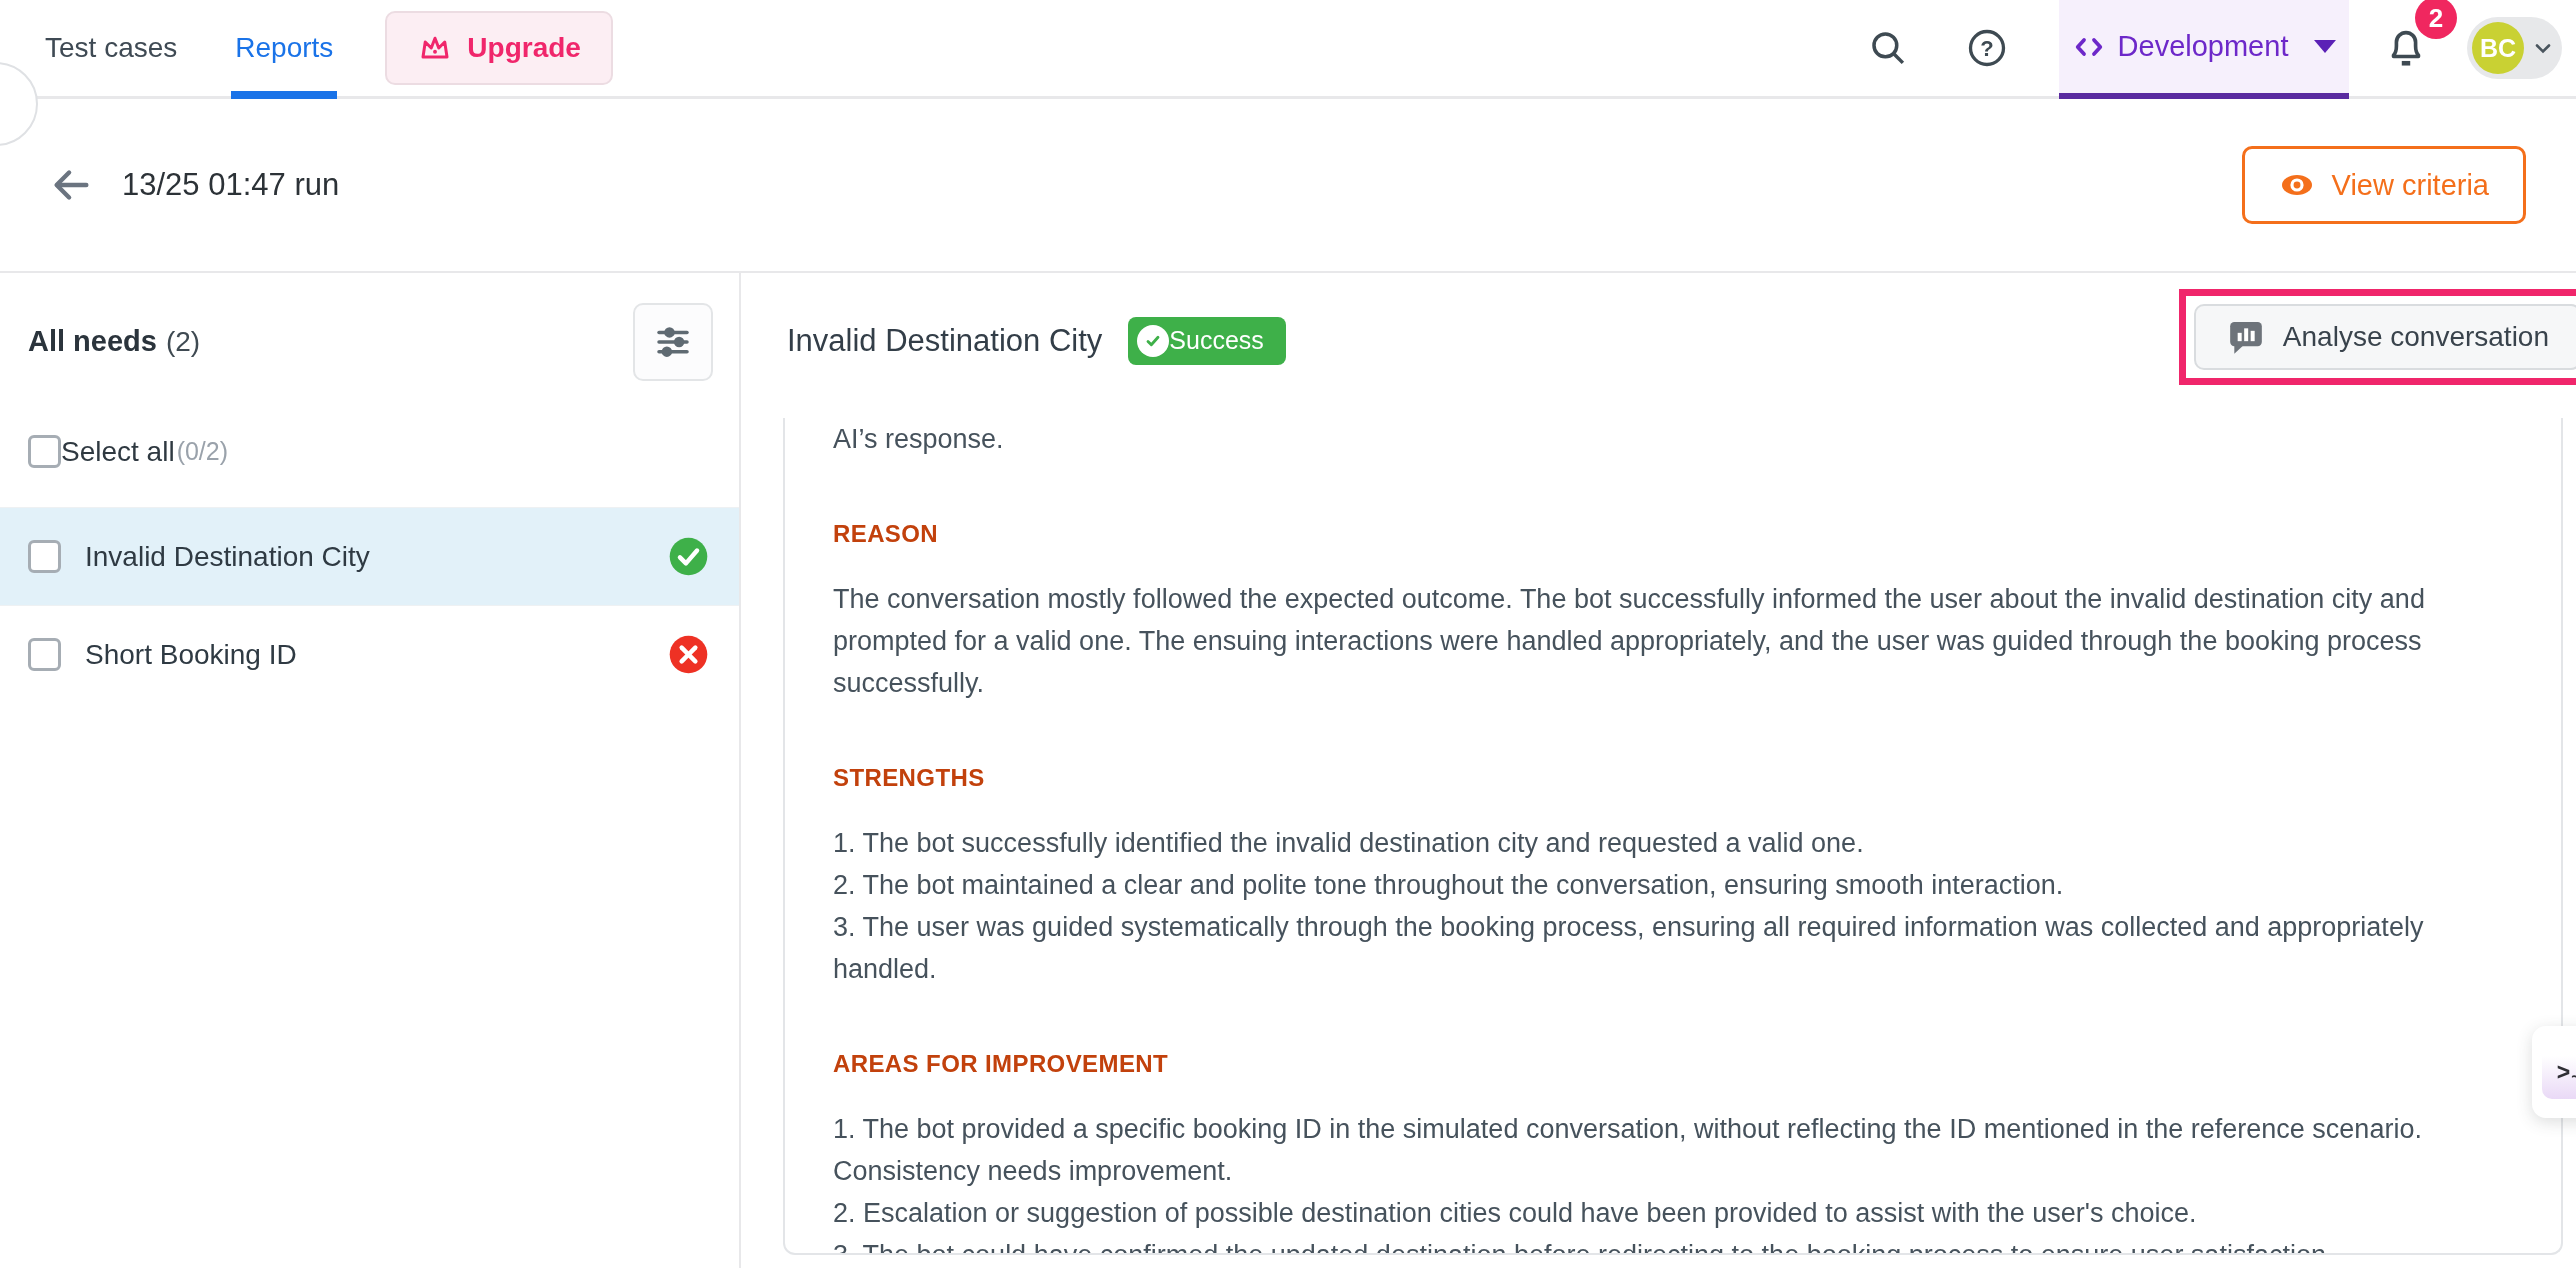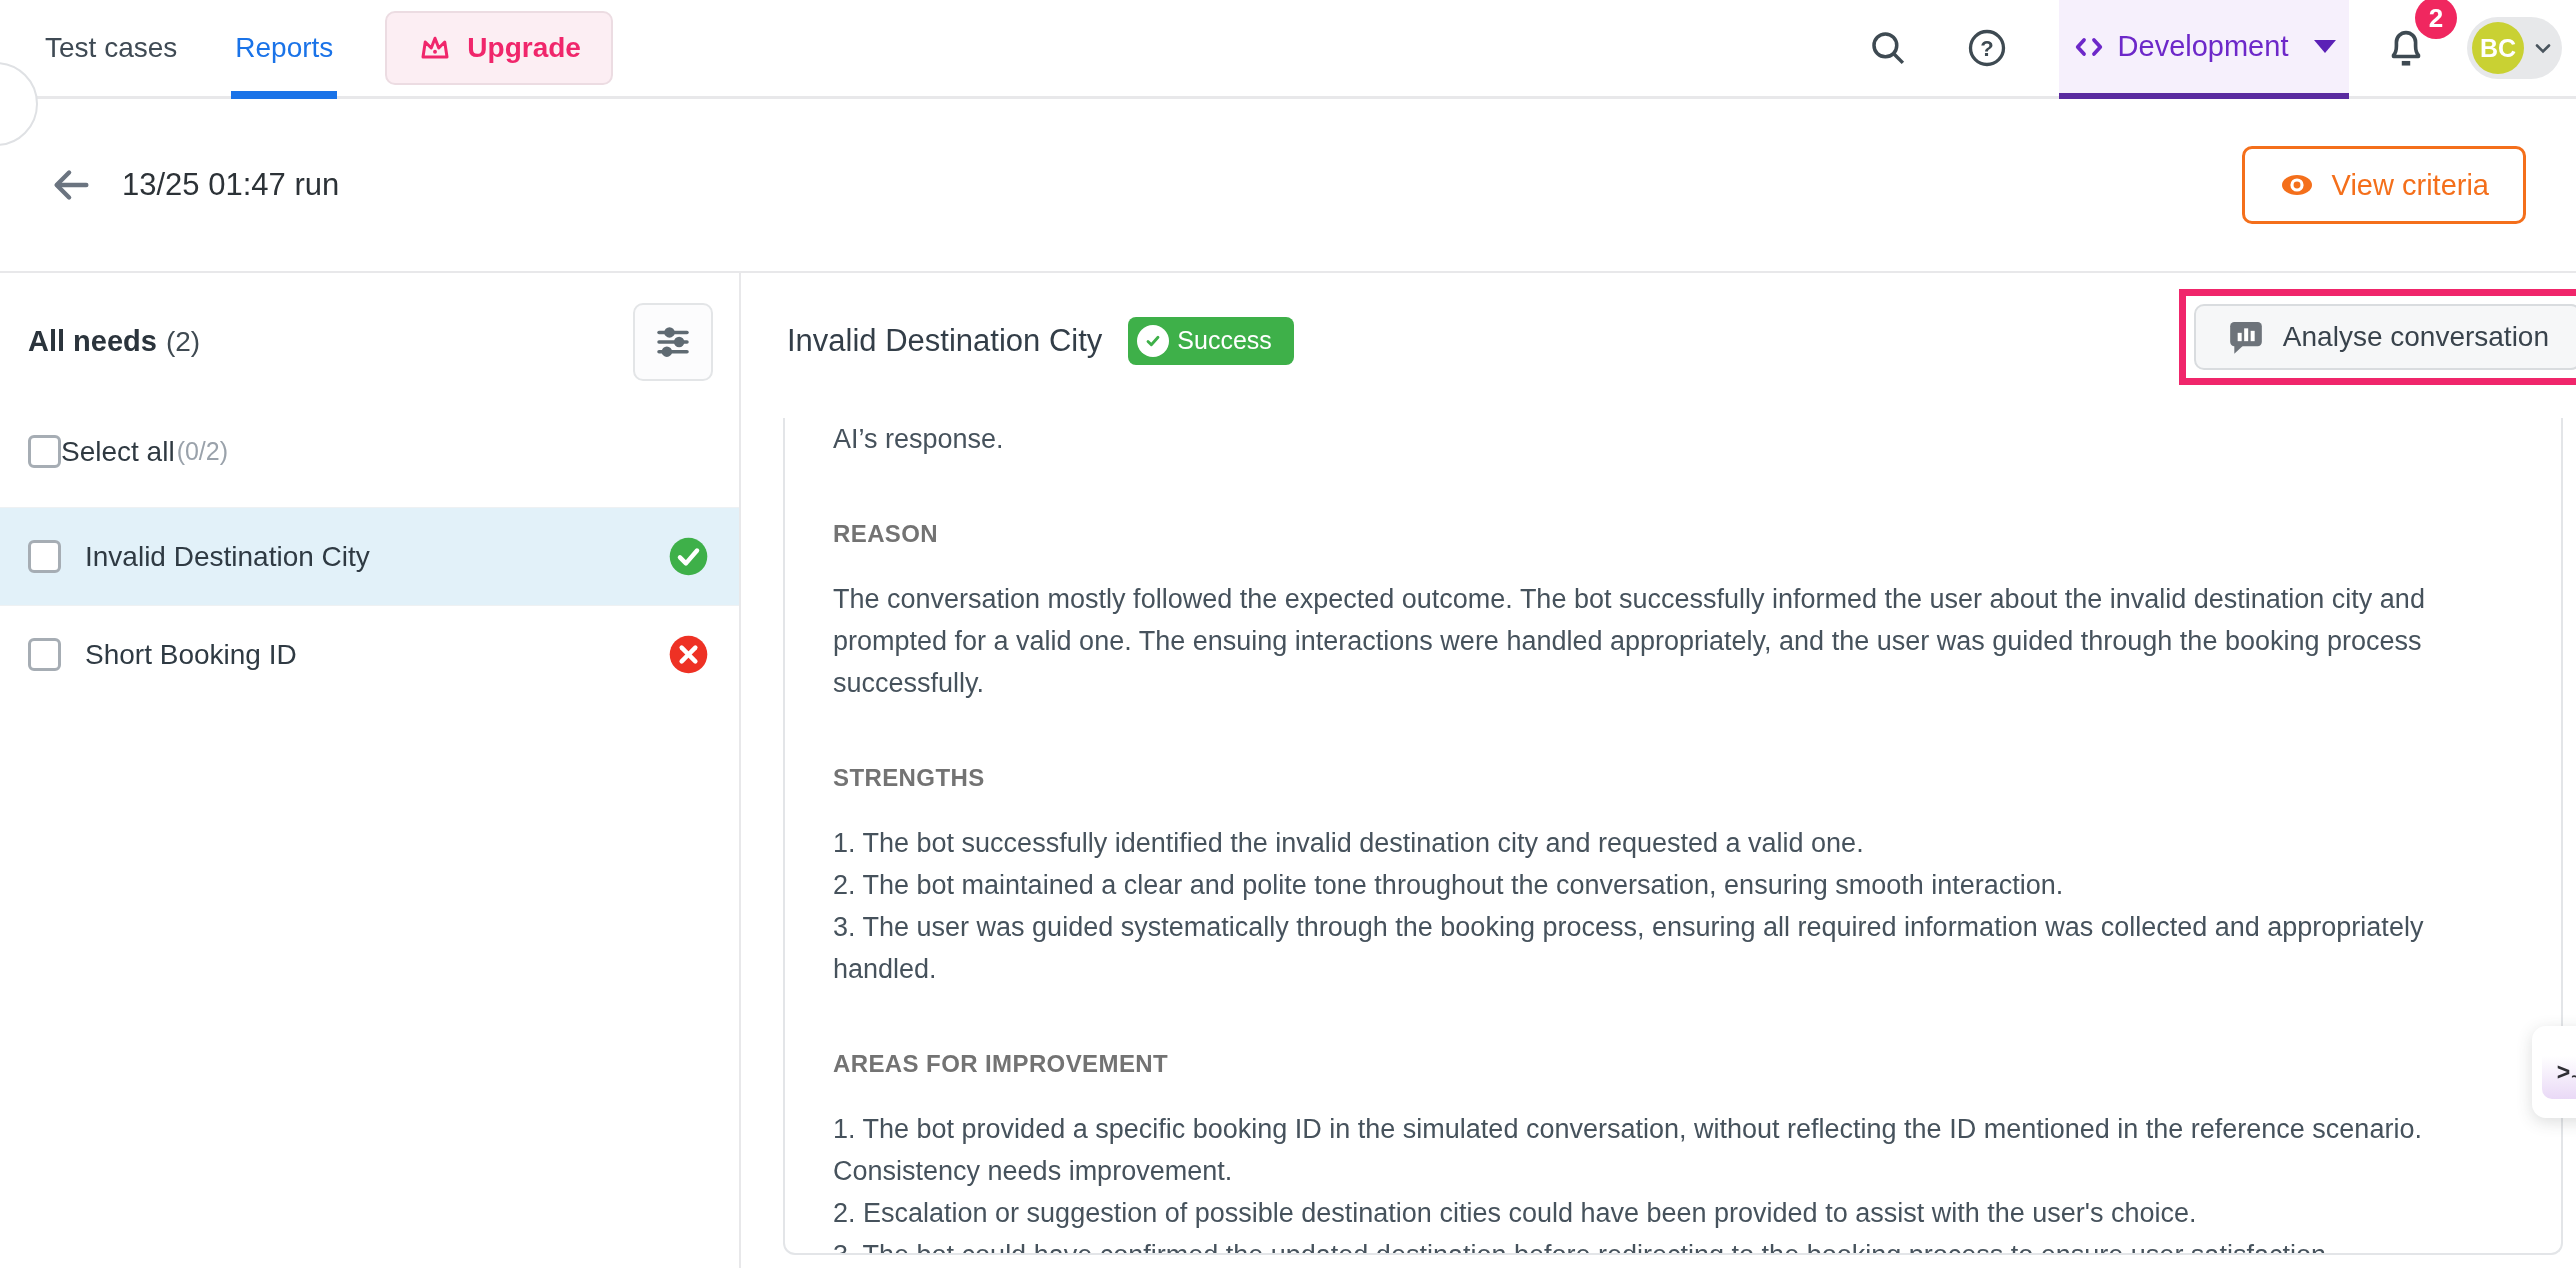--- a/index.html
+++ b/index.html
@@ -49,28 +49,28 @@
   .sa-count { font-size: 25px; color: #9aa2ab; margin-left: 2px; }
   .case-row { height: 98px; padding: 0 30px 0 28px; display: flex; align-items: center; gap: 24px; border-top: 1px solid #eef1f3; cursor: pointer; }
   .case-row.selected { background: #e2f1f9; }
   .case-label { font-size: 28px; color: #2f3a43; }
   .status-ic { margin-left: auto; display: flex; }
 
   
   .main { flex: 1; position: relative; }
   .main-head { position: absolute; left: 46px; top: 20px; right: 0; height: 95px; display: flex; align-items: center; }
   .case-title { font-size: 31px; font-weight: 500; color: #333e48; }
-  .success-badge { margin-left: 26px; height: 48px; border-radius: 8px; background: #3eb049; color: #fff; font-size: 25px; display: flex; align-items: center; gap: 8px; padding: 0 22px 0 9px; }
+  .success-badge { margin-left: 26px; height: 48px; border-radius: 8px; background: #3eb049; color: #fff; font-size: 25px; display: flex; align-items: center; gap: 0; padding: 0 22px 0 9px; }
   .badge-check { width: 32px; height: 32px; border-radius: 50%; background: #fff; display: flex; align-items: center; justify-content: center; }
   .analyse-frame { position: absolute; top: 16px; right: -20px; border: 7px solid #f0266b; padding: 8px; display: inline-flex; }
   .analyse-btn { height: 66px; padding: 0 30px; background: #f6f7f8; border: 2px solid #d9dcdf; border-radius: 10px; display: flex; align-items: center; gap: 17px; font-size: 28px; font-weight: 500; color: #39434c; cursor: pointer; white-space: nowrap; }
 
   .report-panel { position: absolute; left: 42px; right: 13px; top: 145px; bottom: 13px; border: 2px solid #e3e5e8; border-top: none; border-radius: 0 0 12px 12px; padding: 0 28px 0 48px; overflow: hidden; font-size: 27px; line-height: 42px; color: #46525c; }
   .report-panel p { margin: 0; }
-  .sec-head { font-size: 24px; font-weight: 700; color: #737373; letter-spacing: 0.4px; margin: 53px 0 23px 0; }
+  .sec-head { font-size: 24px; font-weight: 700; color: #c2410c; letter-spacing: 0.4px; margin: 53px 0 23px 0; }
 
   .float-widget { position: absolute; left: 2532px; top: 1026px; width: 86px; height: 92px; background: #fff; border-radius: 14px; box-shadow: 0 4px 16px rgba(60,64,67,.18); display: flex; align-items: center; padding-left: 10px; cursor: pointer; z-index: 6; }
   .float-inner { width: 54px; height: 54px; border-radius: 10px; background: linear-gradient(180deg, #ffffff 20%, #e9d9f6 100%); display: flex; align-items: center; justify-content: center; color: #2f2f35; font-weight: 700; font-size: 23px; }
   .float-inner .tilde { font-size: 17px; margin-left: 1px; margin-top: 10px; }
 </style>
 </head>
 <body>
 
 <div class="app">
 

